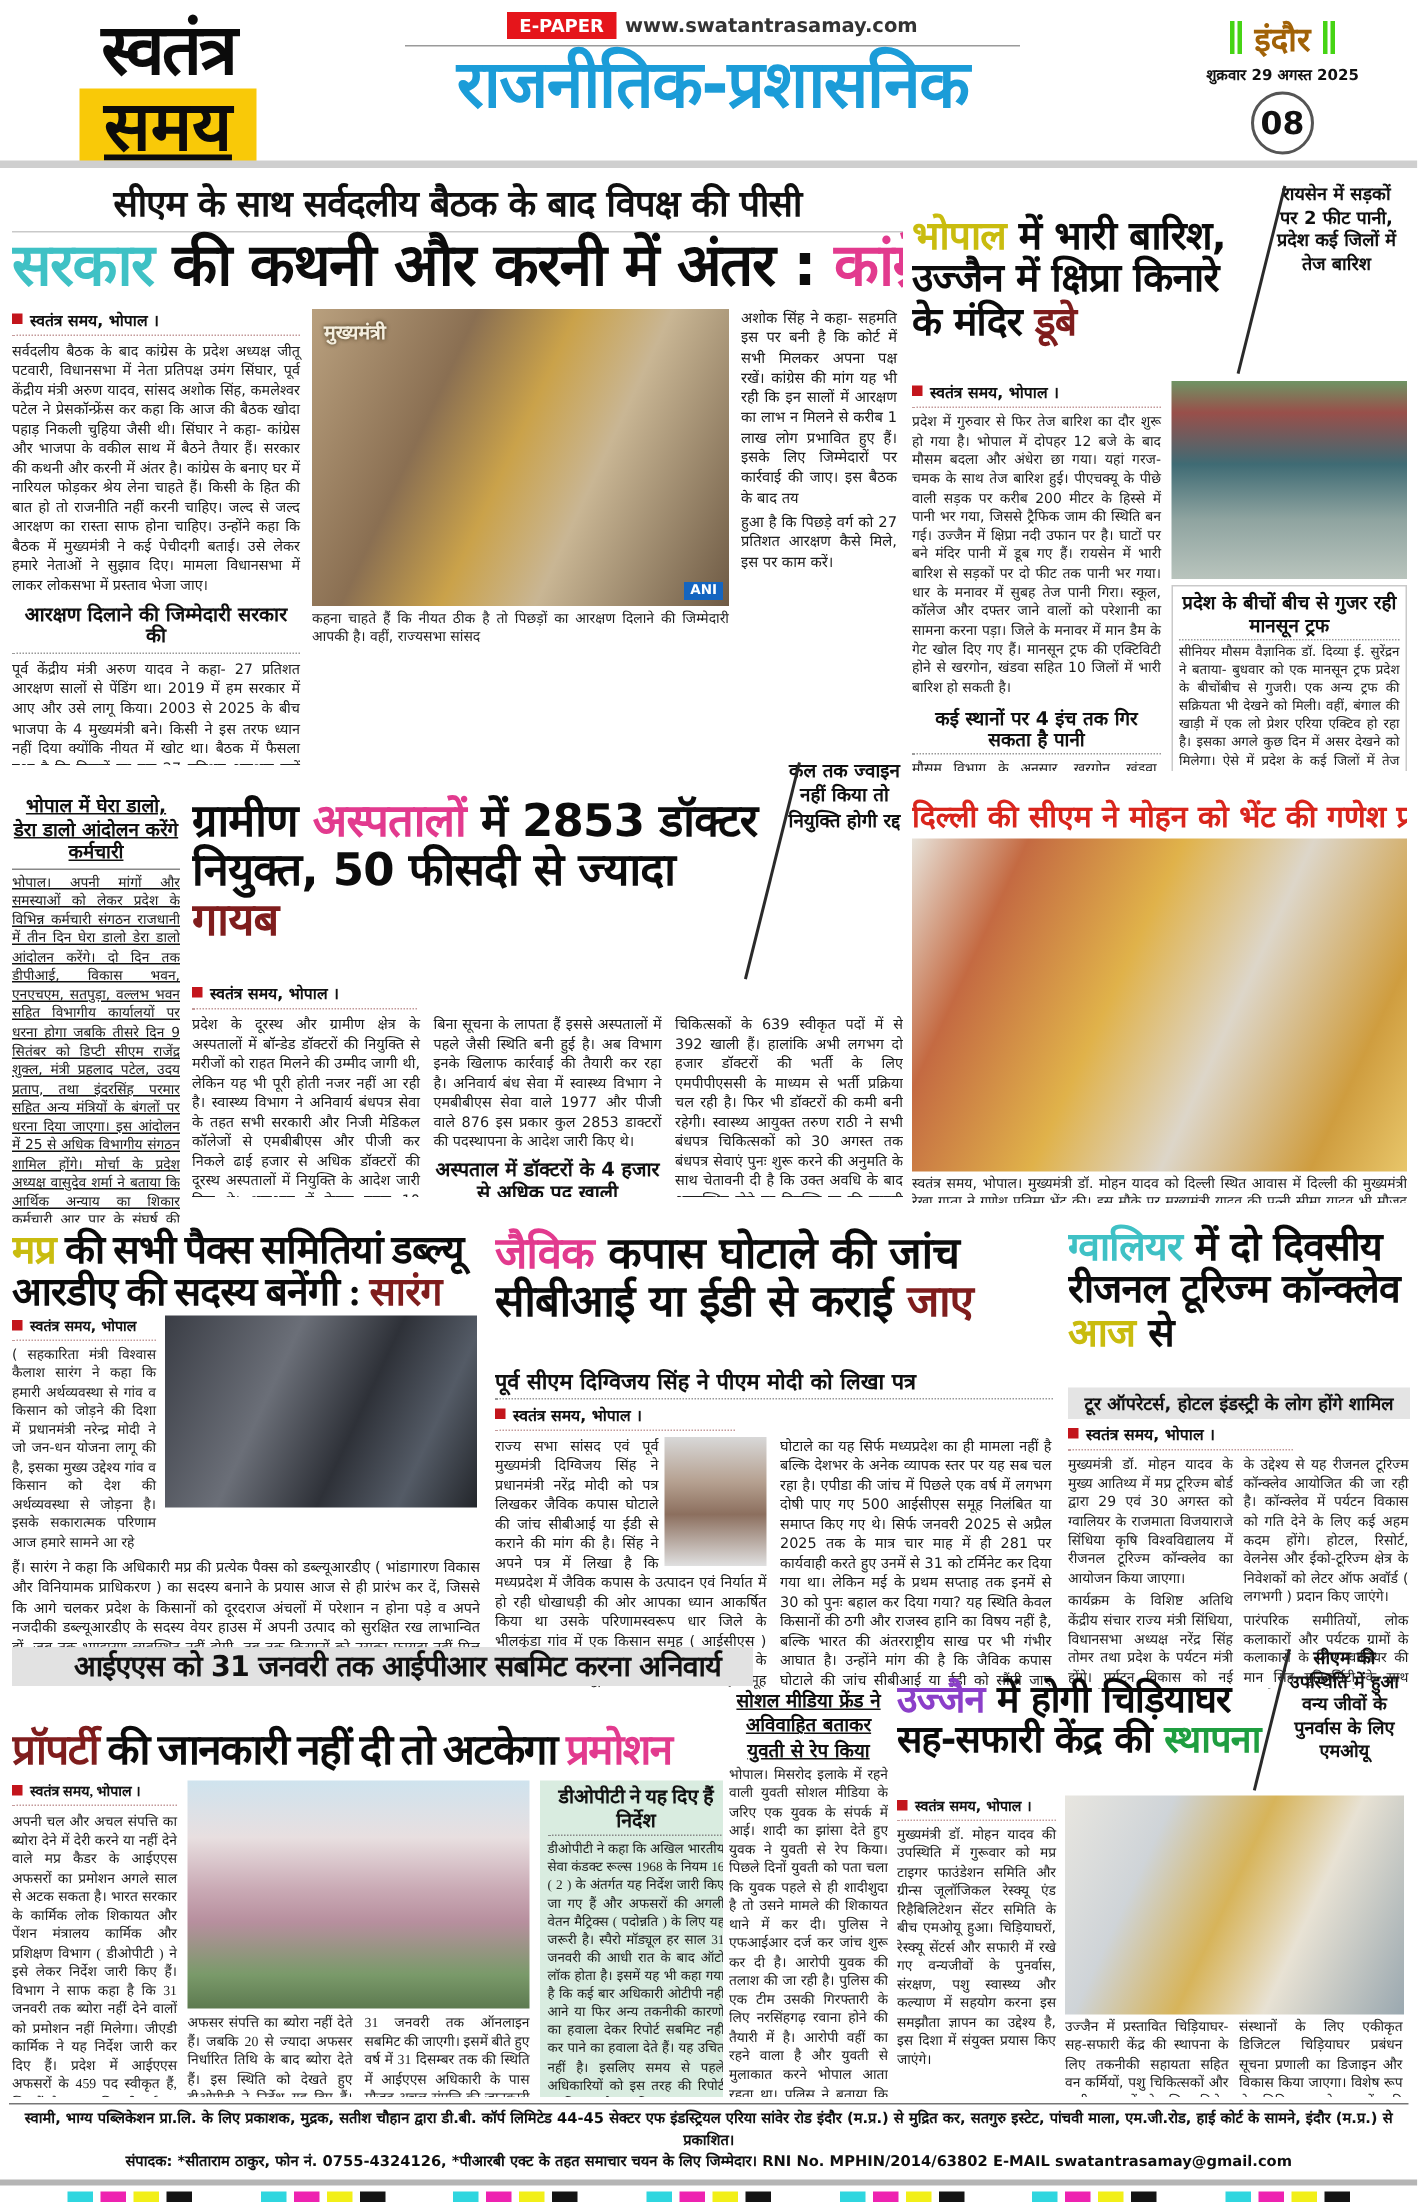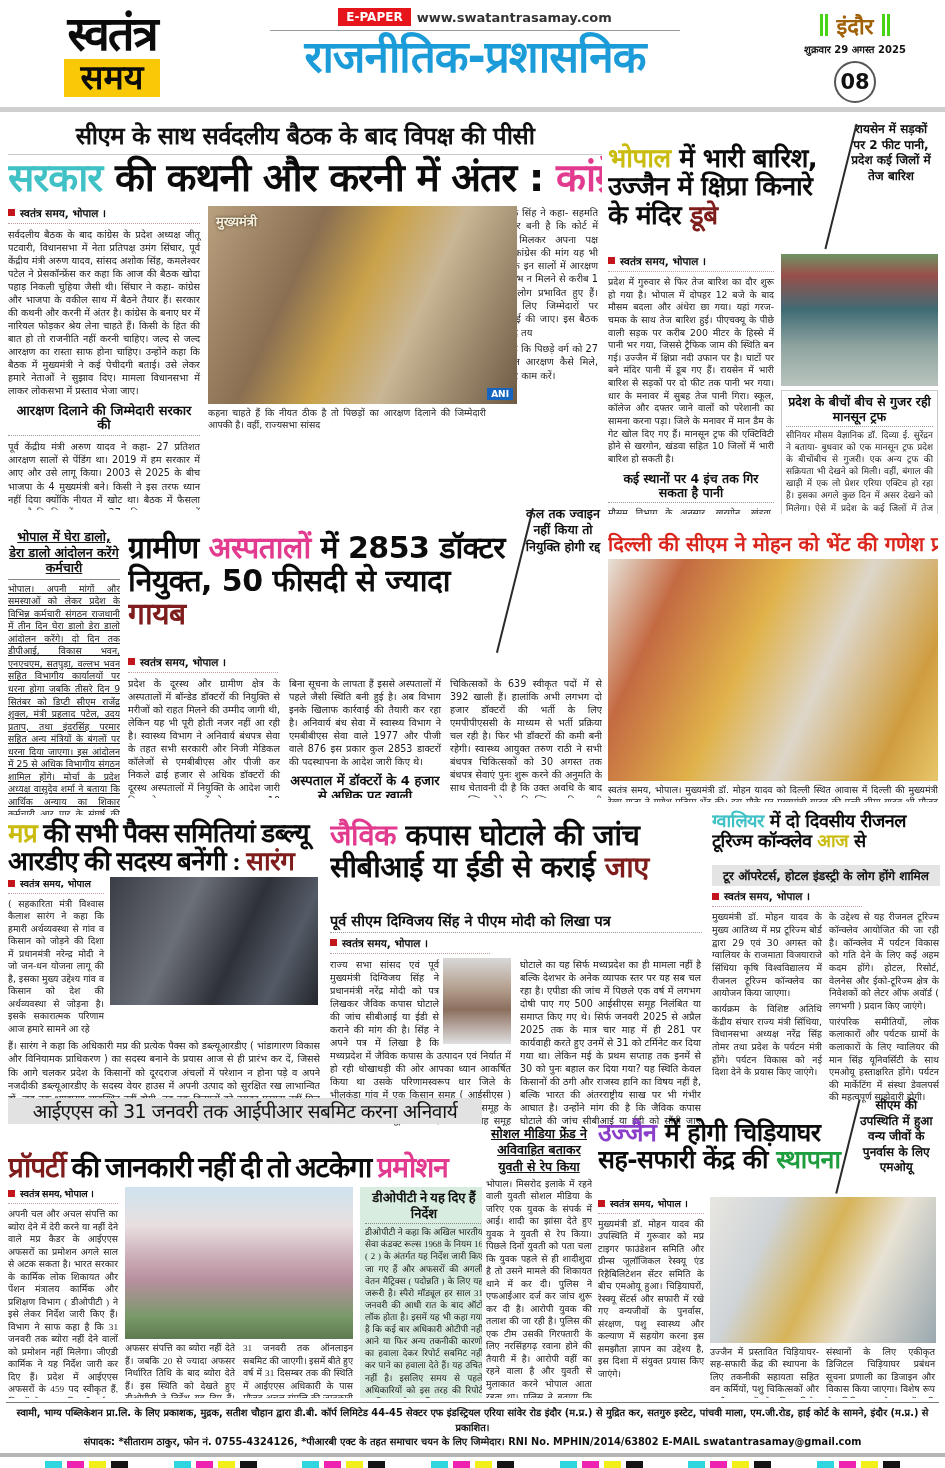--- a/index.html
+++ b/index.html
@@ -19,21 +19,21 @@
   .sidenote{font-weight:800;font-size:12px;line-height:1.3;text-align:center;color:#111;}
   .diag{width:2px;background:#2a2a2a;transform:rotate(14deg);flex:none;}
   .ph{position:relative;overflow:hidden;}
   .caption{font-size:9.3px;line-height:1.3;color:#1c1c1c;text-align:justify;}
   article{position:absolute;overflow:hidden;}
   
   #masthead{position:absolute;left:0;top:0;width:945px;height:112px;}
   .logo{position:absolute;left:12px;top:10px;width:200px;text-align:center;}
   .logo-top{font-size:47px;font-weight:900;letter-spacing:-2px;color:#0b0b0b;line-height:1;}
   .logo-bottom{display:inline-block;margin-top:2px;background:#f9c908;color:#0b0b0b;
-               font-size:34px;font-weight:900;line-height:1.05;padding:1px 16px;}
+               font-size:46px;font-weight:900;line-height:1.05;padding:1px 16px;text-decoration:underline;}
   .head-center{position:absolute;left:250px;top:8px;width:450px;text-align:center;}
   .epaper-row{display:flex;align-items:center;justify-content:center;gap:6px;}
   .epaper-badge{background:#e5151b;color:#fff;font-weight:800;font-size:12px;padding:2px 8px;}
   .site{font-size:13px;font-weight:700;color:#333;}
   .head-rule{border:none;border-top:1px solid #9a9a9a;margin:4px 20px 2px;}
   .section-title{font-size:44px;font-weight:900;color:#1b9cd8;line-height:1.1;letter-spacing:-1px;}
   .edition{position:absolute;right:10px;top:10px;width:160px;text-align:center;}
   .ed-row{display:flex;align-items:center;justify-content:center;gap:8px;}
   .gbar{display:inline-flex;gap:2px;}
   .gbar i{display:block;width:3px;height:22px;background:#46d414;}
@@ -45,21 +45,21 @@
   
   #lead{left:8px;top:118px;width:594px;height:392px;}
   .kicker{font-size:24px;font-weight:800;text-align:center;border-bottom:1px solid #c9c9c9;
           padding-bottom:3px;margin-bottom:2px;letter-spacing:-0.5px;}
   #lead .big{font-size:39px;text-align:left;letter-spacing:-1px;margin:2px 0 6px;white-space:nowrap;}
   .lead-cols{display:flex;gap:8px;}
   .lead-c1{width:192px;flex:none;}
   .lead-mid{width:278px;flex:none;}
   .lead-c3{width:104px;flex:none;}
   .ph-lead{width:278px;height:198px;background:
-     linear-gradient(115deg,#b9a07e 0%,#8a6f52 30%,#caa24a 48%,#c9b694 65%,#6e5a44 100%); padding-left: 31px;}
+     linear-gradient(115deg,#b9a07e 0%,#8a6f52 30%,#caa24a 48%,#c9b694 65%,#6e5a44 100%);}
   .ph-tag{position:absolute;left:8px;top:6px;color:#f5efdf;font-weight:800;font-size:13px;text-shadow:0 0 3px #3a2d15;}
   .ph-credit{position:absolute;right:4px;bottom:4px;background:#1565c0;color:#fff;font-size:9px;font-weight:800;padding:1px 4px;}
   
   #rain{left:608px;top:122px;width:330px;height:392px;}
   .rain-head{display:flex;gap:6px;align-items:stretch;border-bottom:0;}
   .rain-head .hl{font-size:26px;width:226px;letter-spacing:-0.5px;}
   .rain-head .sidenote{width:86px;}
   .rain-cols{display:flex;gap:7px;margin-top:3px;}
   .rain-c1{width:166px;flex:none;}
   .rain-c2{width:157px;flex:none;}
@@ -95,28 +95,28 @@
   
   #cotton{left:330px;top:796px;width:372px;height:330px;}
   #cotton .hl{font-size:29px;letter-spacing:-0.5px;}
   #cotton .sub{font-size:14.5px;font-weight:800;border-bottom:1px dotted #999;padding:2px 0;margin-bottom:3px;}
   .cot-cols{display:flex;gap:9px;}
   .cot-cols>div{width:181px;flex:none;}
   .ph-dig{float:right;width:68px;height:86px;margin:0 0 3px 4px;background:
      linear-gradient(180deg,#d8d8d8 0%,#b5a090 35%,#8c6f5e 60%,#e0e0e0 100%);}
   
   #tourism{left:712px;top:796px;width:228px;height:330px;}
-  #tourism .hl{font-size:18px;letter-spacing:-0.5px;}
+  #tourism .hl{font-size:26px;letter-spacing:-0.5px;}
   #tourism .strip{background:#e4e4e4;font-weight:800;font-size:12px;text-align:center;padding:2px 2px;margin:3px 0;}
   .tour-cols{display:flex;gap:7px;}
   .tour-cols>div{width:110px;flex:none;}
   #tourism .bt{font-size:9.3px;}
   
   #iasstrip{position:absolute;left:8px;top:1098px;width:474px;height:26px;background:#e2e2e2;
-            font-size:19px;font-weight:400;text-align:center;line-height:26px;letter-spacing:-0.5px;}
+            font-size:19px;font-weight:700;text-align:center;line-height:26px;letter-spacing:-0.5px;padding-left:20px;}
   #property{left:8px;top:1130px;width:474px;height:268px;font-family:Liberation Serif, serif;}
   #property .hl{font-size:28px;white-space:nowrap;letter-spacing:-1px;margin-bottom:3px;}
   .prop-row{display:flex;gap:7px;}
   .prop-c1{width:110px;flex:none;}
   .prop-mid{width:228px;flex:none;}
   .ph-building{width:228px;height:152px;background:
      linear-gradient(180deg,#cfe3ee 0%,#e8dfe0 25%,#c9a9b4 48%,#b78f9e 62%,#7a9a6a 85%,#5d7a50 100%);}
   .prop-subcols{display:flex;gap:8px;margin-top:3px;}
   .prop-subcols>div{width:110px;flex:none;}
   .dopt{width:118px;flex:none;background:#d9ece0;padding:3px 5px;}

